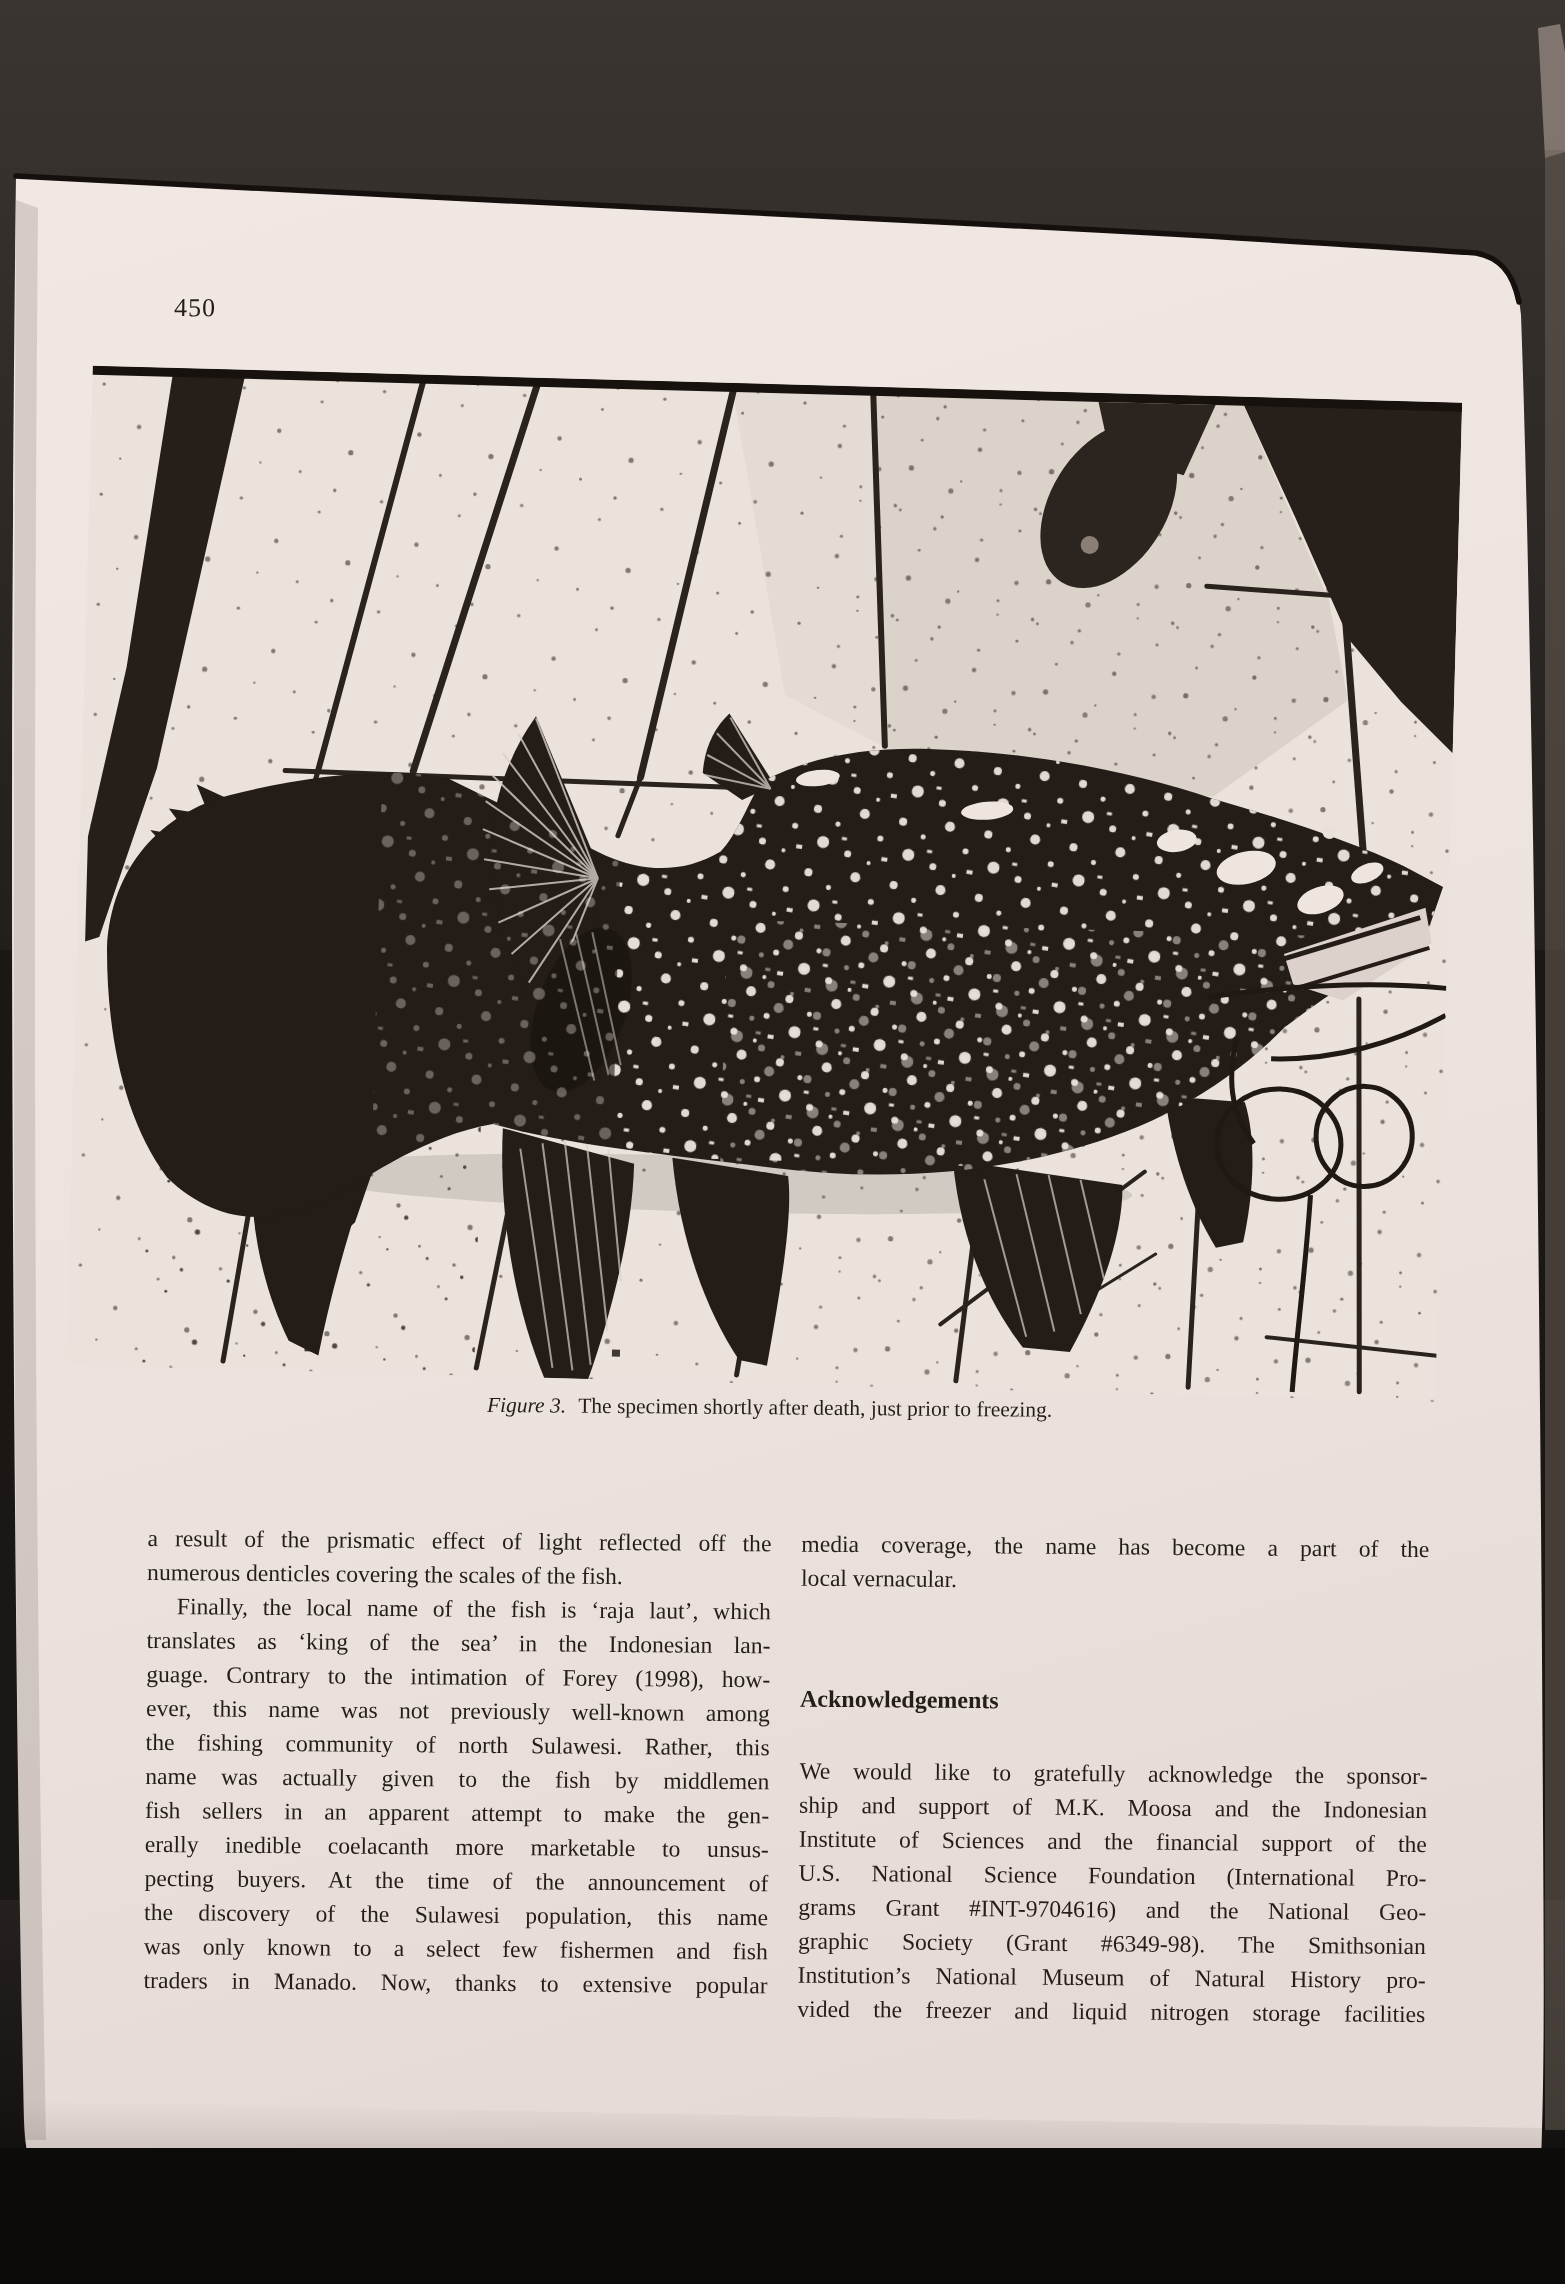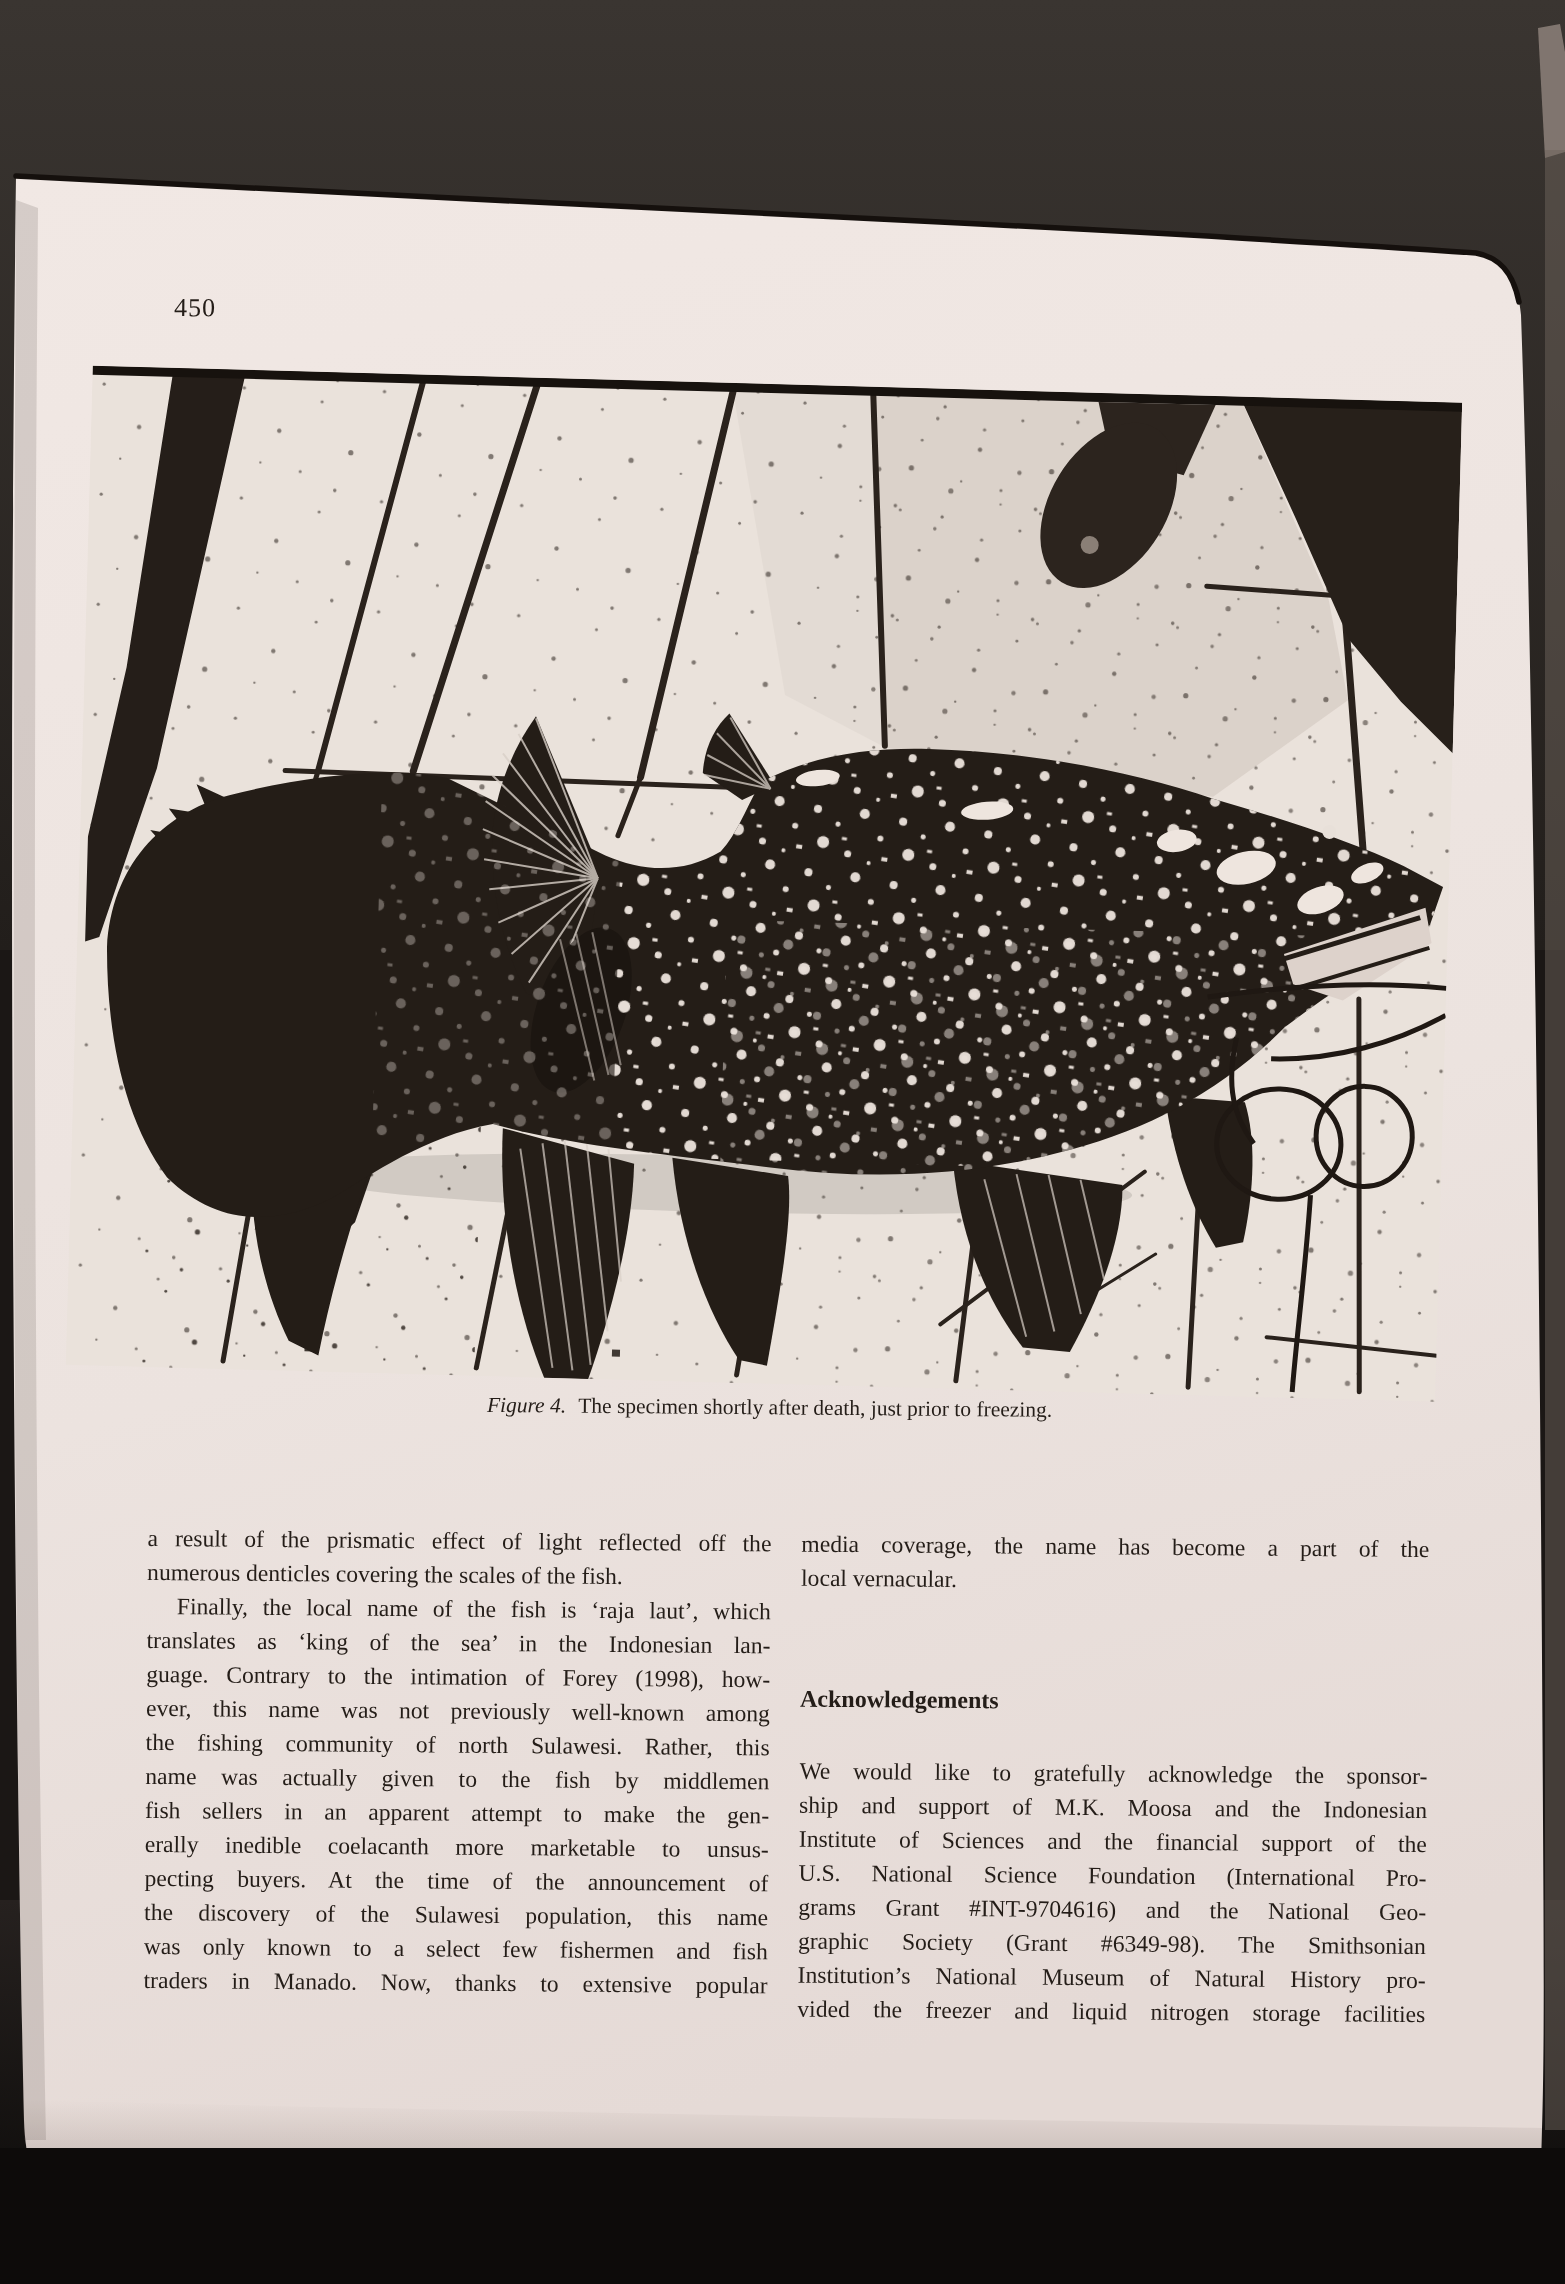--- a/index.html
+++ b/index.html
@@ -276,21 +276,21 @@
         <ellipse cx="1290" cy="735" rx="48" ry="50"></ellipse>
         <path d="M1238,795 C1235,870 1228,935 1225,992"></path>
         <path d="M1160,640 C1150,690 1160,720 1180,745"></path>
       </g>
 
       <rect x="0" y="0" width="1368" height="9" fill="#17120e"></rect>
     </svg>
     </div>
 
     <div class="caption">
-      <span class="cap-label">Figure 4.</span><span class="cap-text">The specimen shortly after death, just prior to freezing.</span>
+      <span class="cap-label">Figure 3.</span><span class="cap-text">The specimen shortly after death, just prior to freezing.</span>
     </div>
 
     <div class="col col-left">
         <div class="tl">a result of the prismatic effect of light reflected off the</div>
         <div class="tl nj">numerous denticles covering the scales of the fish.</div>
         <div class="tl ind">Finally, the local name of the fish is ‘raja laut’, which</div>
         <div class="tl">translates as ‘king of the sea’ in the Indonesian lan-</div>
         <div class="tl">guage. Contrary to the intimation of Forey (1998), how-</div>
         <div class="tl">ever, this name was not previously well-known among</div>
         <div class="tl">the fishing community of north Sulawesi. Rather, this</div>

